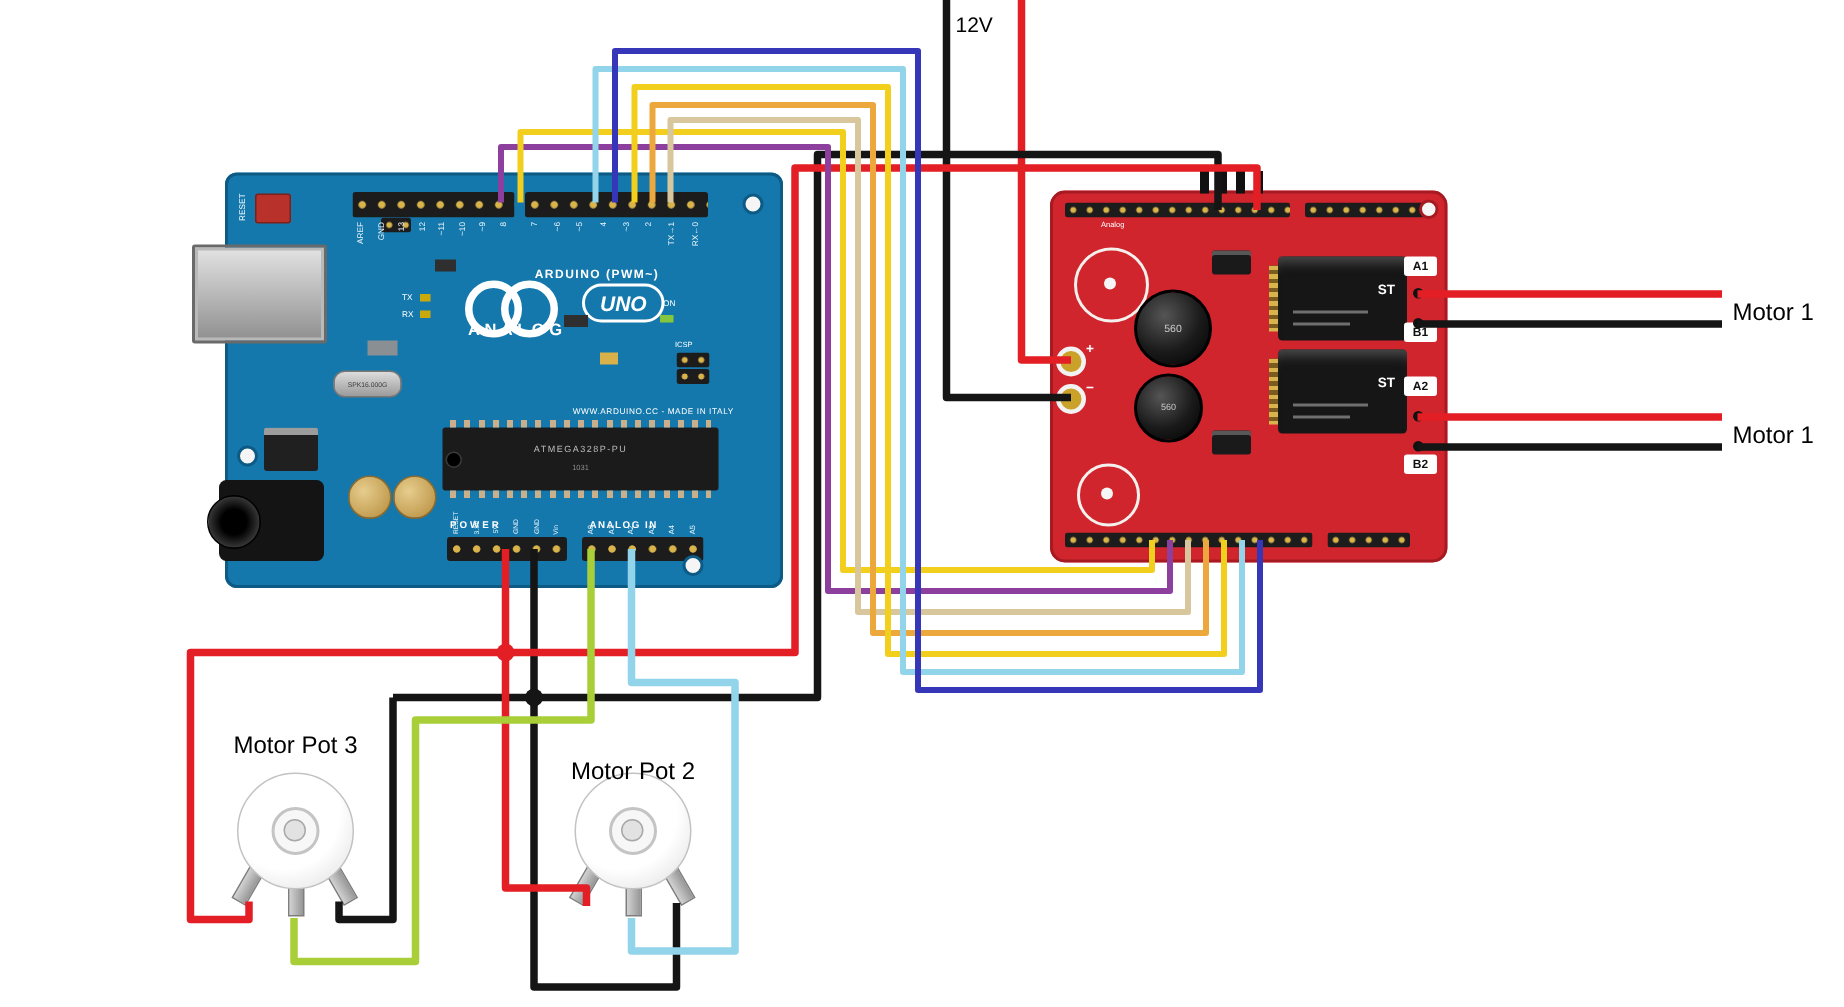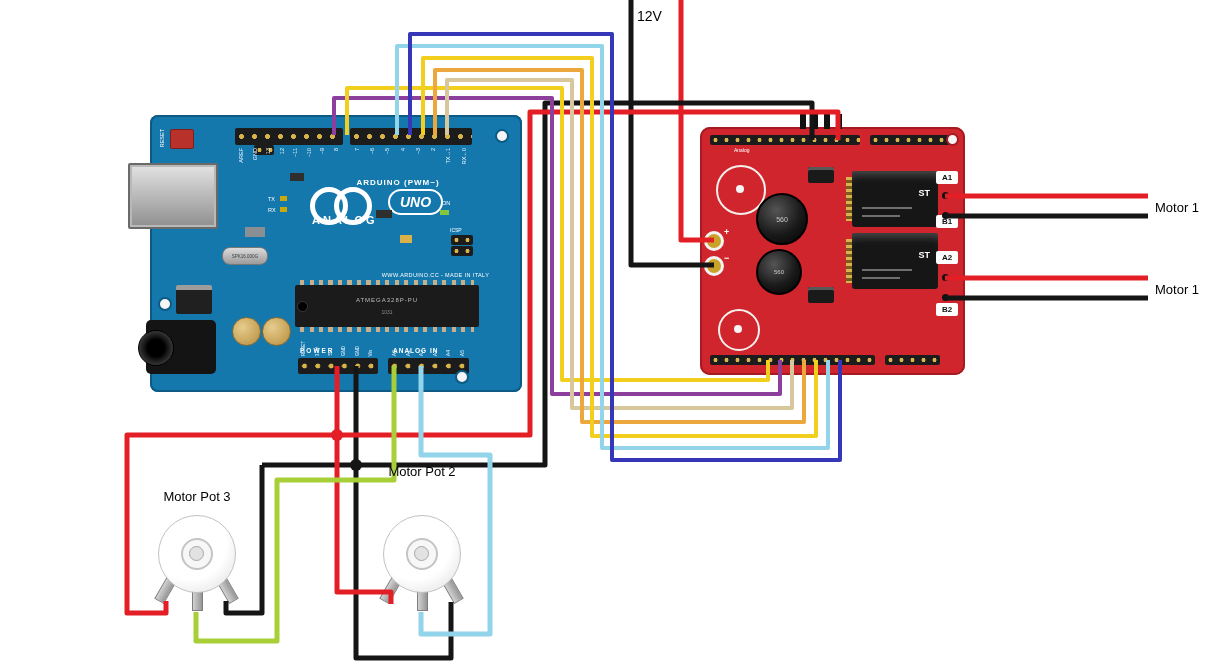--- a/index.html
+++ b/index.html
@@ -36,21 +36,21 @@
   .outbox{position:absolute;width:22px;height:13px;background:#fff;color:#111;font-size:8px;font-weight:bold;
           text-align:center;line-height:13px;border-radius:2px;}
   .pindot{position:absolute;width:7px;height:7px;background:#111;border-radius:50%;}
   .pot{position:absolute;width:76px;height:76px;z-index:8;}
   .pot .body{position:absolute;left:0;top:0;width:76px;height:76px;border-radius:50%;
              background:radial-gradient(circle at 40% 35%, #ffffff 55%, #e7e7e7 85%, #d8d8d8 100%);
              border:1px solid #c2c2c2;}
   .pot .ring{position:absolute;left:23px;top:23px;width:28px;height:28px;border:2px solid #c4c4c4;border-radius:50%;background:#f7f7f7;}
   .pot .shaft{position:absolute;left:31px;top:31px;width:13px;height:13px;border:1px solid #a8a8a8;border-radius:50%;background:#e2e2e2;}
   .pot .leg{position:absolute;width:9px;height:24px;background:linear-gradient(90deg,#d2d2d2,#969696);border:1px solid #7e7e7e;}
-  .biglabel{position:absolute;color:#000;font-size:13px;z-index:40;}
+  .biglabel{position:absolute;color:#000;font-size:16px;z-index:40;}
   #wires{position:absolute;left:0;top:0;z-index:30;pointer-events:none;}
   .stub{position:absolute;background:#111;}
   .trans{position:absolute;background:#1a1a1a;border-radius:2px;box-shadow:inset 0 3px 0 #585858;}
   .smd{position:absolute;}
 </style>
 </head>
 <body>
 
 <div class="canvas">
 
@@ -233,21 +233,21 @@
     <div class="leg" style="left:64px;top:62px;transform:rotate(-30deg);"></div>
     <div class="body"></div>
     <div class="ring"></div>
     <div class="shaft"></div>
   </div>
 
   <div class="biglabel" style="left:637px;top:8px;font-size:14px;">12V</div>
   <div class="biglabel" style="left:1155px;top:200px;">Motor 1</div>
   <div class="biglabel" style="left:1155px;top:282px;">Motor 1</div>
   <div class="biglabel" style="left:152px;top:489px;width:90px;text-align:center;">Motor Pot 3</div>
-  <div class="biglabel" style="left:377px;top:464px;width:90px;text-align:center;">Motor Pot 2</div>
+  <div class="biglabel" style="left:377px;top:506px;width:90px;text-align:center;">Motor Pot 2</div>
 
   <svg id="wires" width="1229" height="671" viewBox="0 0 1229 671">
       <polyline points="631,0 631,265 714,265" fill="none" stroke="#151515" stroke-width="5" stroke-linejoin="round"></polyline>
       <polyline points="681,0 681,240 714,240" fill="none" stroke="#e31e25" stroke-width="5" stroke-linejoin="round"></polyline>
       <polyline points="262,465 545,465 545,103 812,103 812,140" fill="none" stroke="#151515" stroke-width="5" stroke-linejoin="round"></polyline>
       <polyline points="356,366 356,658 451,658 451,602" fill="none" stroke="#151515" stroke-width="5" stroke-linejoin="round"></polyline>
       <polyline points="262,465 262,613 226,613 226,601" fill="none" stroke="#151515" stroke-width="5" stroke-linejoin="round"></polyline>
       <polyline points="337,366 337,435" fill="none" stroke="#e31e25" stroke-width="5" stroke-linejoin="round"></polyline>
       <polyline points="337,435 127,435 127,613 166,613 166,601" fill="none" stroke="#e31e25" stroke-width="5" stroke-linejoin="round"></polyline>
       <polyline points="337,435 530,435 530,112 838,112 838,140" fill="none" stroke="#e31e25" stroke-width="5" stroke-linejoin="round"></polyline>

